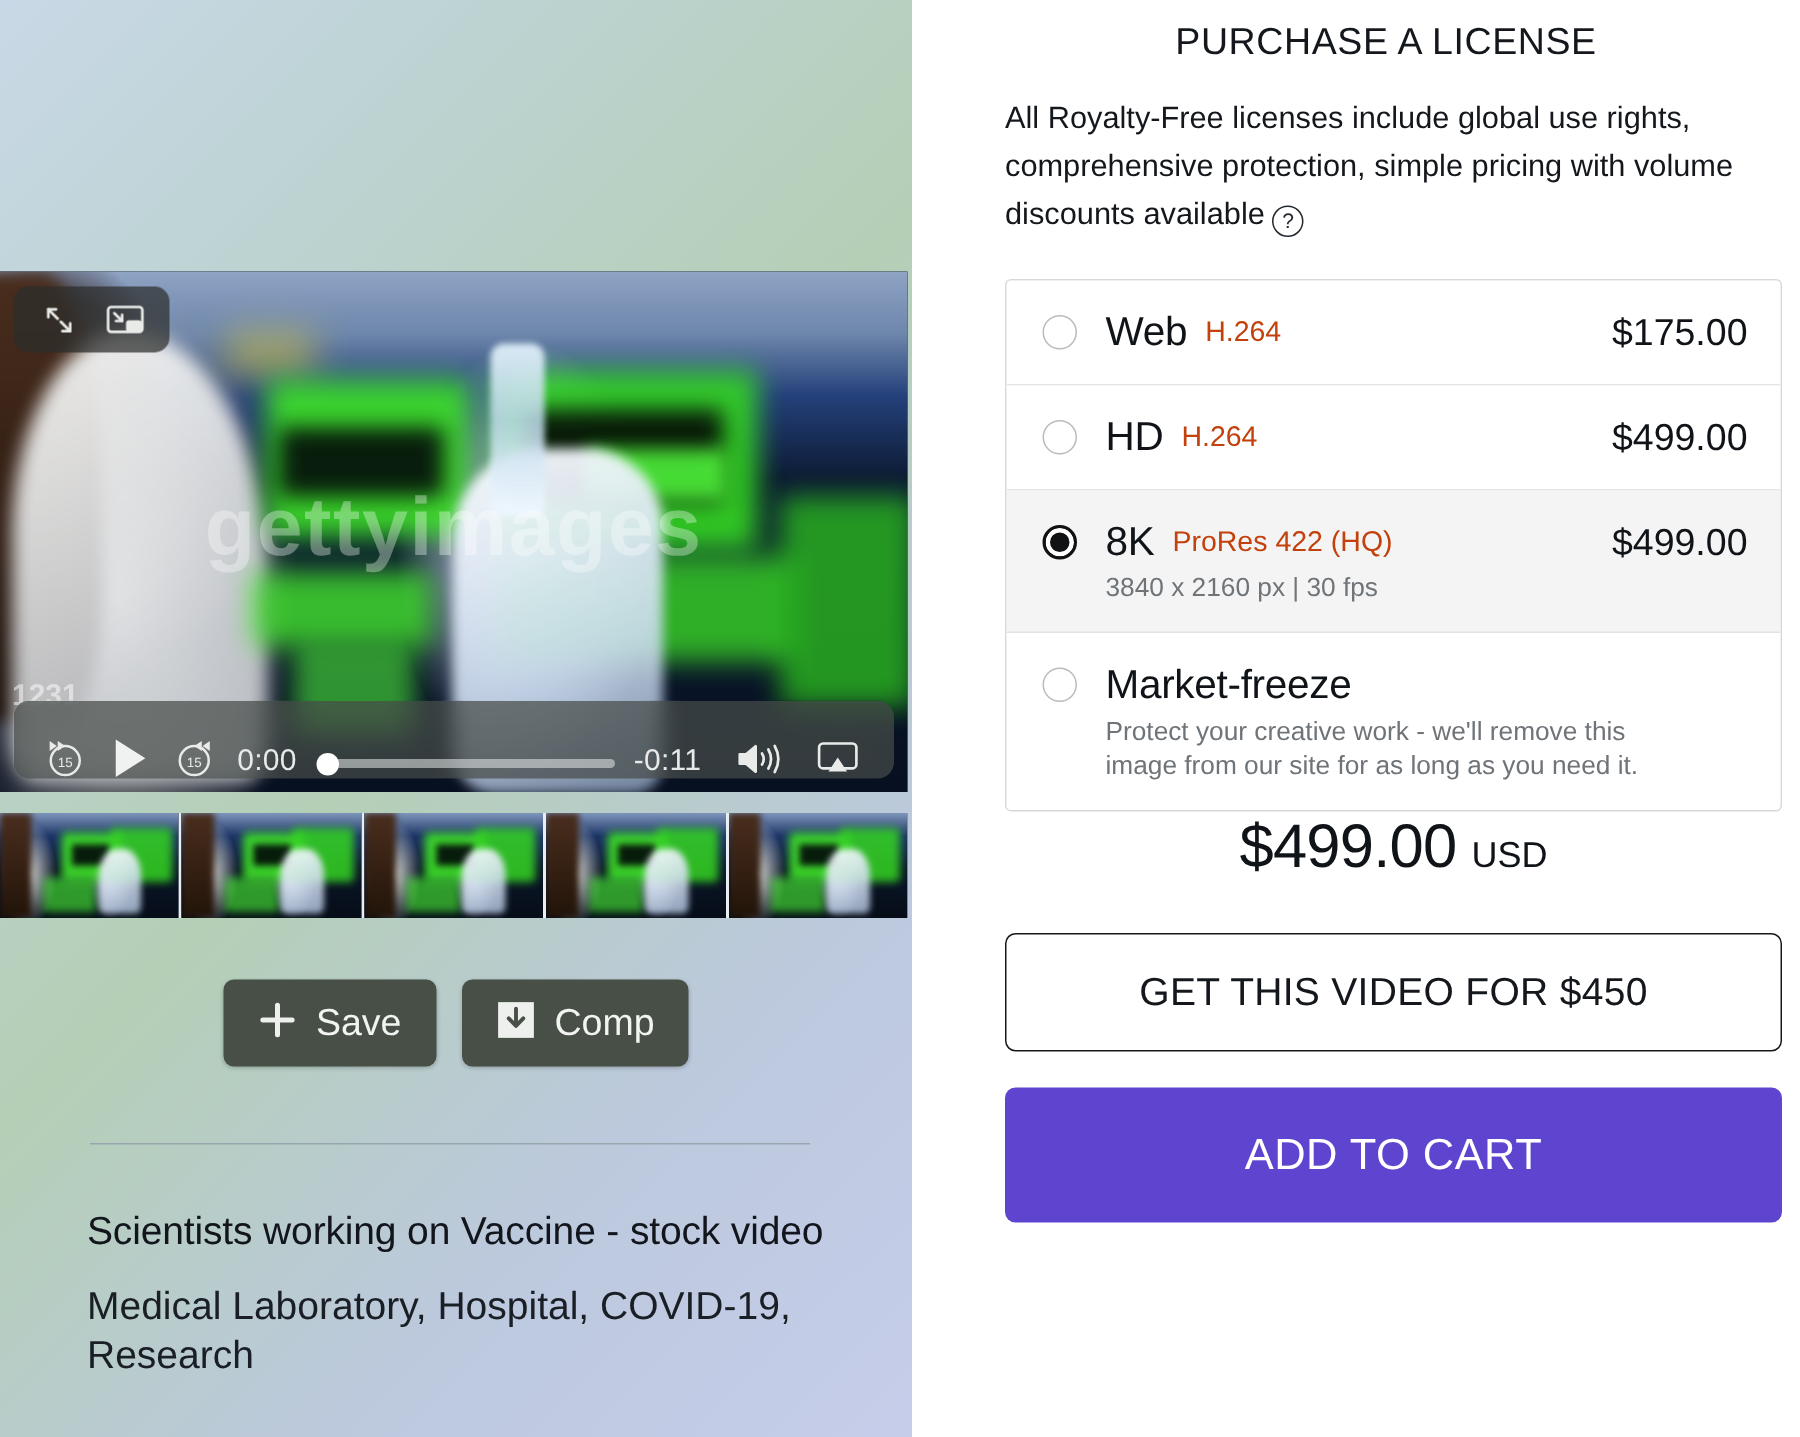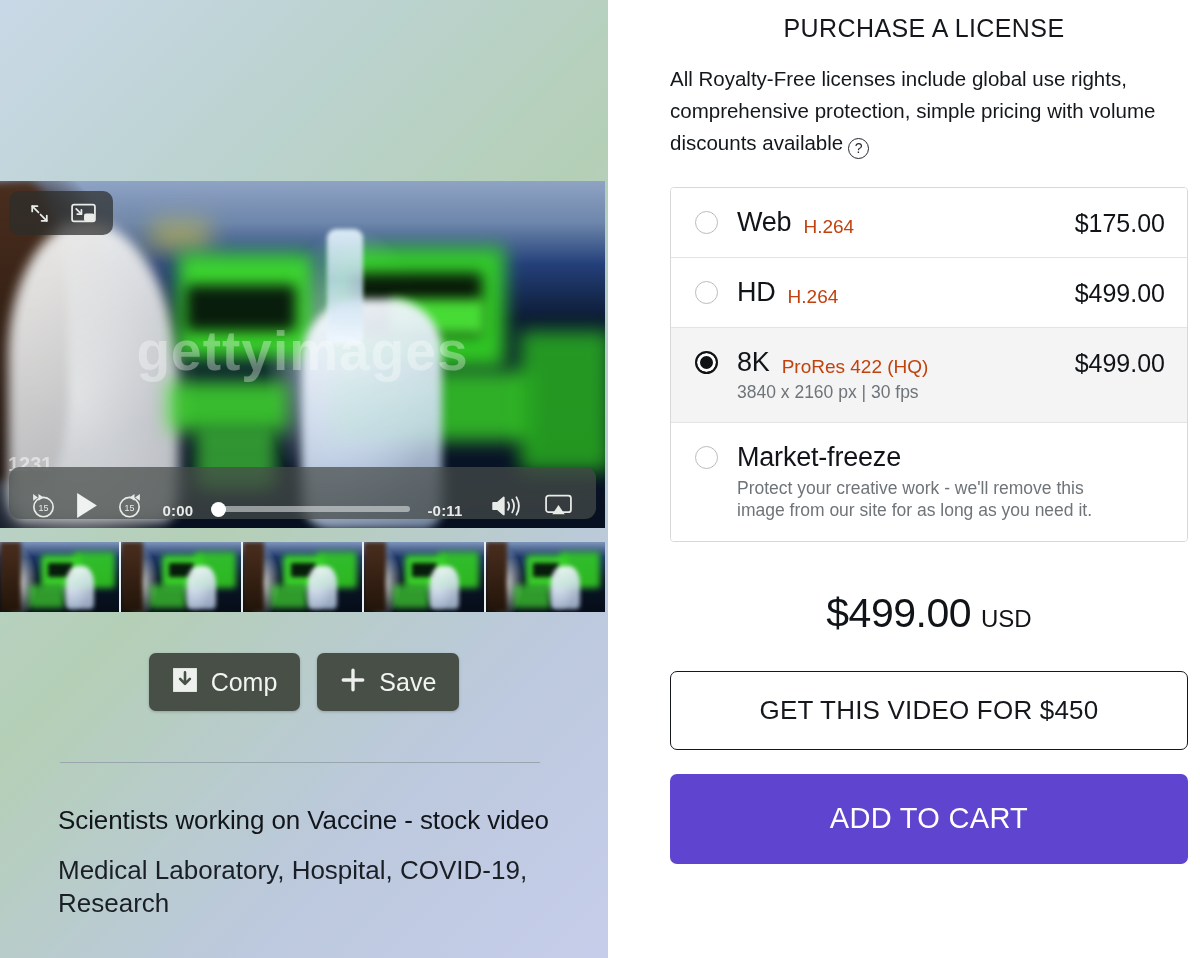--- a/index.html
+++ b/index.html
@@ -88,21 +88,21 @@
   .player-bar {
     position: absolute; left: 9px; right: 9px; bottom: 9px;
     height: 52px; border-radius: 11px;
     background: rgba(70,76,74,.72);
     display: flex; align-items: flex-end; gap: 0px; padding: 0 14px;
     backdrop-filter: blur(6px);
   }
   .pb-icon { display: flex; align-items: center; justify-content: center; cursor: pointer; }
   .skip { width: 40px; }
   .playbtn { width: 46px; }
-  .time { color: #e8eae9; font-size: 15px; width: 58px; text-align: center; letter-spacing: .2px; font-weight: bold; }
+  .time { color: #e8eae9; font-size: 20px; width: 58px; text-align: center; letter-spacing: .2px; }
   .time.right { width: 62px; }
   .track-wrap { flex: 1; display: flex; align-items: center; position: relative; height: 20px; margin: 0 4px; cursor: pointer; }
   .track { position: absolute; left: 12px; right: 0; height: 6px; border-radius: 3px; background: rgba(230,235,233,.55); }
   .knob { position: absolute; left: 0; width: 15px; height: 15px; border-radius: 50%; background: #fff; }
   .vol { width: 52px; margin-left: 6px; }
   .airplay { width: 48px; }
 
   
   .filmstrip {
     position: absolute; left: 0; top: 542px; width: 605px; height: 70px;
@@ -172,28 +172,28 @@
     width: 23px; height: 23px; border-radius: 50%;
     border: 1.8px solid #b9bcbf; background: #fff;
     flex: none; margin-top: 4px; margin-right: 19px;
   }
   .radio.on {
     border: 2.5px solid #101214;
     box-shadow: inset 0 0 0 3px #fff;
     background: #101214;
   }
   .lic-main { flex: 1; }
-  .lic-headline { display: flex; align-items: flex-end; gap: 12px; }
+  .lic-headline { display: flex; align-items: center; gap: 12px; }
   .lic-name { font-size: 27px; color: #101418; letter-spacing: -.2px; }
   .lic-codec { font-size: 19px; color: #c2410c; }
   .lic-sub { margin-top: 4px; font-size: 17.5px; color: #6f7479; }
   .lic-sub.wide { line-height: 1.28; max-width: 385px; }
   .lic-price { font-size: 25px; color: #101418; white-space: nowrap; padding-left: 10px; padding-top: 2px; }
 
-  .total { text-align: center; margin-top: 48px; }
+  .total { text-align: center; }
   .total-amount { font-size: 41px; color: #101418; letter-spacing: -.5px; }
   .total-cur { font-size: 24px; color: #101418; margin-left: 10px; }
 
   .btn-outline {
     margin-top: 34px; height: 79px; border: 1.6px solid #14181d; border-radius: 7px;
     background: #fff; width: 100%; display: flex; align-items: center; justify-content: center;
     font-size: 26px; color: #14181d; cursor: pointer; letter-spacing: .2px;
   }
   .btn-cart {
     margin-top: 24px; height: 90px; border: none; border-radius: 7px;
@@ -340,33 +340,33 @@
           <div class="fg3"></div>
           <div class="fg4"></div>
           <div class="fhand"></div>
         </div>
     </div>
 
     <div class="actions">
       <div class="act-btn">
         <span>
           <svg width="26" height="26" viewBox="0 0 24 24">
-            <rect x="1" y="1" width="22" height="22" fill="#eef0ee"></rect>
-            <path d="M12 5 V15 M7.5 11 L12 15.6 L16.5 11" stroke="#474f47" stroke-width="2.4" fill="none" stroke-linecap="round" stroke-linejoin="round"></path>
+            <path d="M12 3 V21 M3 12 H21" stroke="#eef0ee" stroke-width="3.1" stroke-linecap="round"></path>
           </svg>
         </span>
-        <span class="act-label">Comp</span>
+        <span class="act-label">Save</span>
       </div>
       <div class="act-btn">
         <span>
           <svg width="26" height="26" viewBox="0 0 24 24">
-            <path d="M12 3 V21 M3 12 H21" stroke="#eef0ee" stroke-width="3.1" stroke-linecap="round"></path>
+            <rect x="1" y="1" width="22" height="22" fill="#eef0ee"></rect>
+            <path d="M12 5 V15 M7.5 11 L12 15.6 L16.5 11" stroke="#474f47" stroke-width="2.4" fill="none" stroke-linecap="round" stroke-linejoin="round"></path>
           </svg>
         </span>
-        <span class="act-label">Save</span>
+        <span class="act-label">Comp</span>
       </div>
     </div>
 
     <div class="divider"></div>
 
     <div class="meta">
       <div class="meta-title">Scientists working on Vaccine - stock video</div>
       <div class="meta-sub">Medical Laboratory, Hospital, COVID-19, Research</div>
     </div>
   </div>

